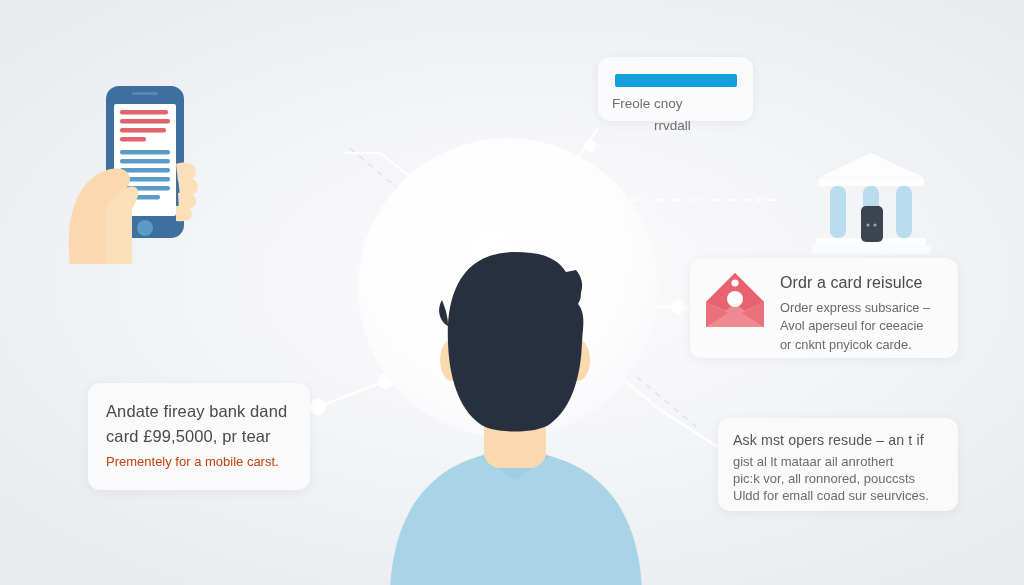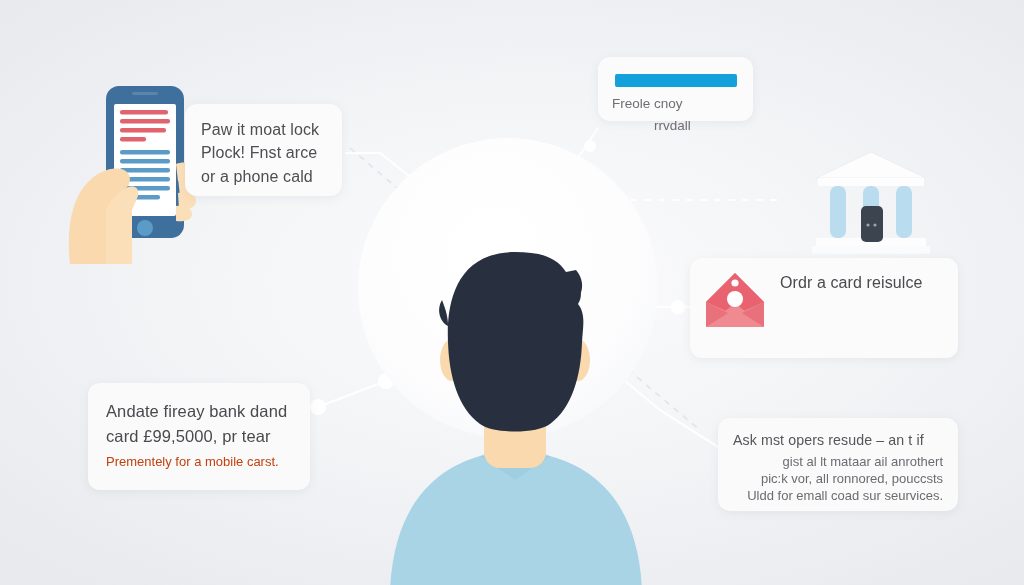--- a/index.html
+++ b/index.html
@@ -83,21 +83,21 @@
   #panel-card .p-body { font-size: 12.8px; color: #69696f; margin-top: 4px; }
 
   
   #panel-fee { left: 88px; top: 383px; width: 222px; height: 107px; padding: 16px 18px; }
   #panel-fee .p-title { font-size: 16.5px; color: #4a4a4e; line-height: 1.5; }
   #panel-fee .p-body { font-size: 13px; color: #c2410c; margin-top: 4px; }
 
   
   #panel-services { left: 718px; top: 418px; width: 240px; height: 93px; padding: 13px 15px; }
   #panel-services .p-title { font-size: 14.2px; color: #55555a; line-height: 1.3; }
-  #panel-services .p-body { font-size: 13px; color: #6b6b71; margin-top: 5px; line-height: 1.3; text-align: right; }
+  #panel-services .p-body { font-size: 13px; color: #6b6b71; margin-top: 5px; line-height: 1.3; }
 
   .icon-wrap { display: block; line-height: 0; }
 </style>
 </head>
 <body>
 
 <div id="stage">
 
   <svg id="connectors" viewBox="0 0 1024 585" xmlns="http://www.w3.org/2000/svg">
     <g stroke="#ffffff" stroke-width="2.2" fill="none" opacity="0.95">
@@ -194,25 +194,20 @@
       <rect x="51" y="38" width="16" height="52" rx="7" fill="#b9dcee"></rect>
       <rect x="84" y="38" width="16" height="52" rx="7" fill="#b9dcee"></rect>
       <rect x="4" y="90" width="110" height="8" fill="#fdfdfe"></rect>
       <rect x="0" y="98" width="118" height="8" fill="#fafbfc"></rect>
       <rect x="49" y="58" width="22" height="36" rx="5" fill="#3c4450"></rect>
       <circle cx="56" cy="77" r="1.6" fill="#9aa3af"></circle>
       <circle cx="63" cy="77" r="1.6" fill="#9aa3af"></circle>
     </svg>
   </div>
 
-  <div class="panel" id="panel-phone">
-    <div class="p-title">Paw it moat lock
-Plock! Fnst arce
-or a phone cald</div>
-  </div>
 
   <div class="panel" id="panel-notify">
     <div class="bluebar"></div>
     <div class="notify-line1">Freole cnoy</div>
     <div class="notify-line2">rrvdall</div>
   </div>
 
   <div class="panel" id="panel-card">
     <span class="icon-wrap">
       <svg viewBox="0 0 62 58" width="62" height="58" xmlns="http://www.w3.org/2000/svg">
@@ -220,20 +215,23 @@
         <path d="M31 2 L60 31 L31 44 L2 31 Z" fill="#e8636f"></path>
         <path d="M2 56 L31 32 L60 56 Z" fill="#ef8a91"></path>
         <path d="M2 31 L2 56 L24 42 Z" fill="#e9717b"></path>
         <path d="M60 31 L60 56 L38 42 Z" fill="#e9717b"></path>
         <circle cx="31" cy="28" r="8" fill="#ffffff"></circle>
         <circle cx="31" cy="12" r="3.6" fill="#ffffff"></circle>
       </svg>
     </span>
     <div class="txt">
       <div class="p-title">Ordr a card reisulce</div>
+      <div class="p-body">Order express subsarice –
+Avol aperseul for ceeacie
+or cnknt pnyicok carde.</div>
     </div>
   </div>
 
   <div class="panel plain" id="panel-fee">
     <div class="p-title">Andate fireay bank dand
 card £99,5000, pr tear</div>
     <div class="p-body">Prementely for a mobile carst.</div>
   </div>
 
   <div class="panel plain" id="panel-services">

